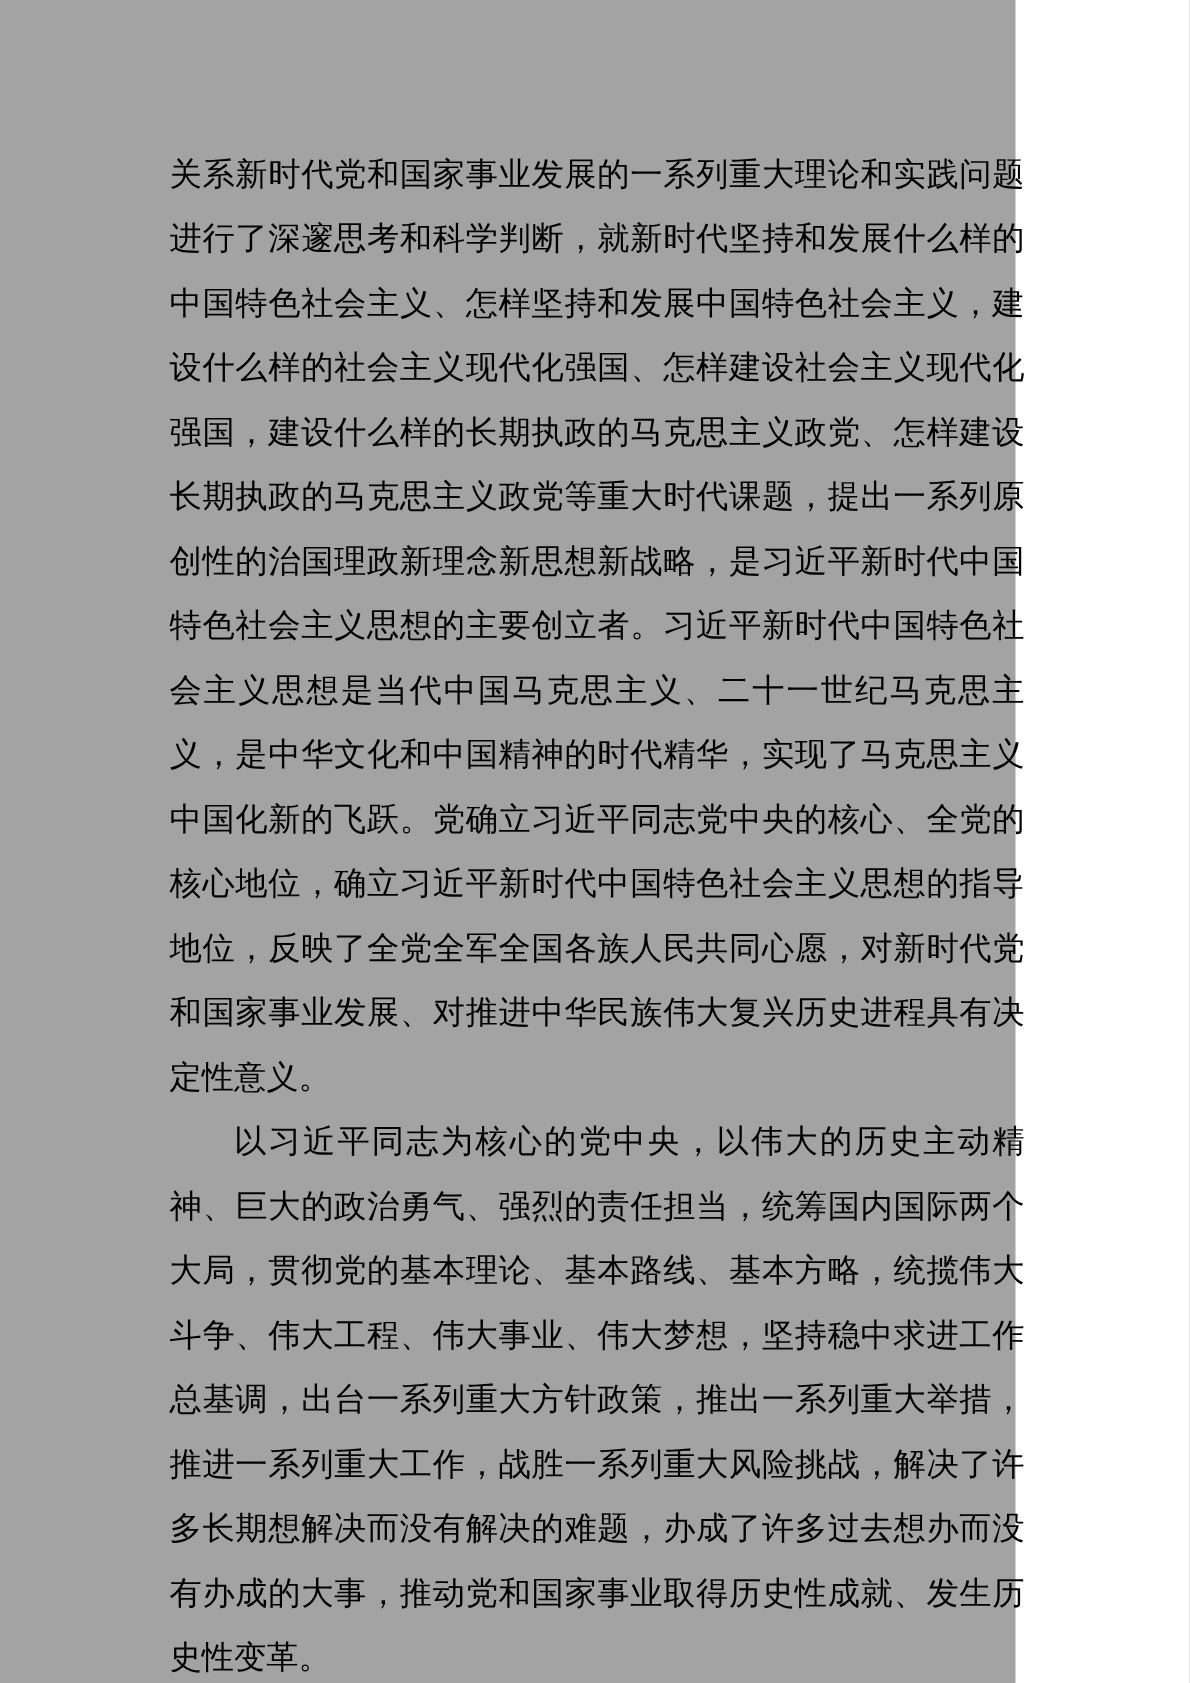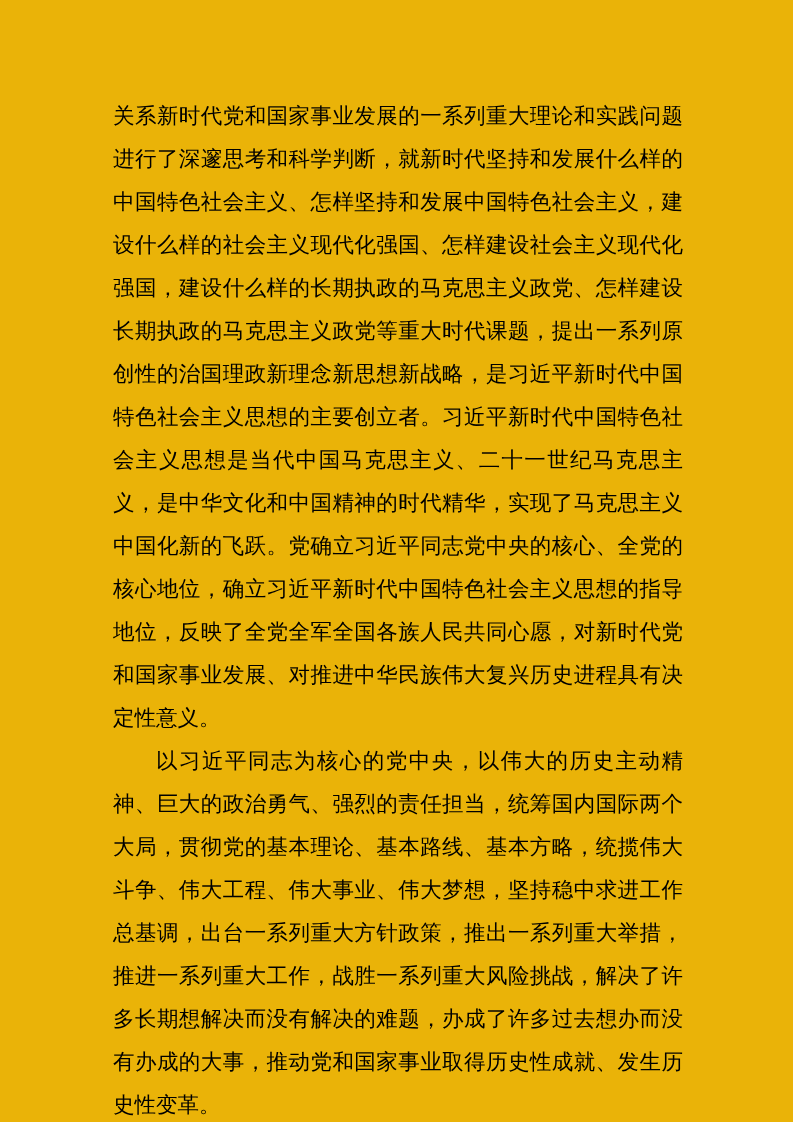--- a/index.html
+++ b/index.html
@@ -9,23 +9,23 @@
   }
   body {
     width: 793px;
     height: 1122px;
     font-family: "Liberation Serif", "DejaVu Serif", serif;
     color: #000000;
     overflow: hidden;
   }
   .page {
     position: relative;
-    width: 793px;
+    width: 677px;
     height: 1122px;
-    background: #eab308;
+    background: #a3a3a3;
     box-sizing: border-box;
   }
   .content {
     position: absolute;
     left: 113px;
     top: 95px;
     width: 570px;
   }
   .para {
     font-size: 21.5px;

